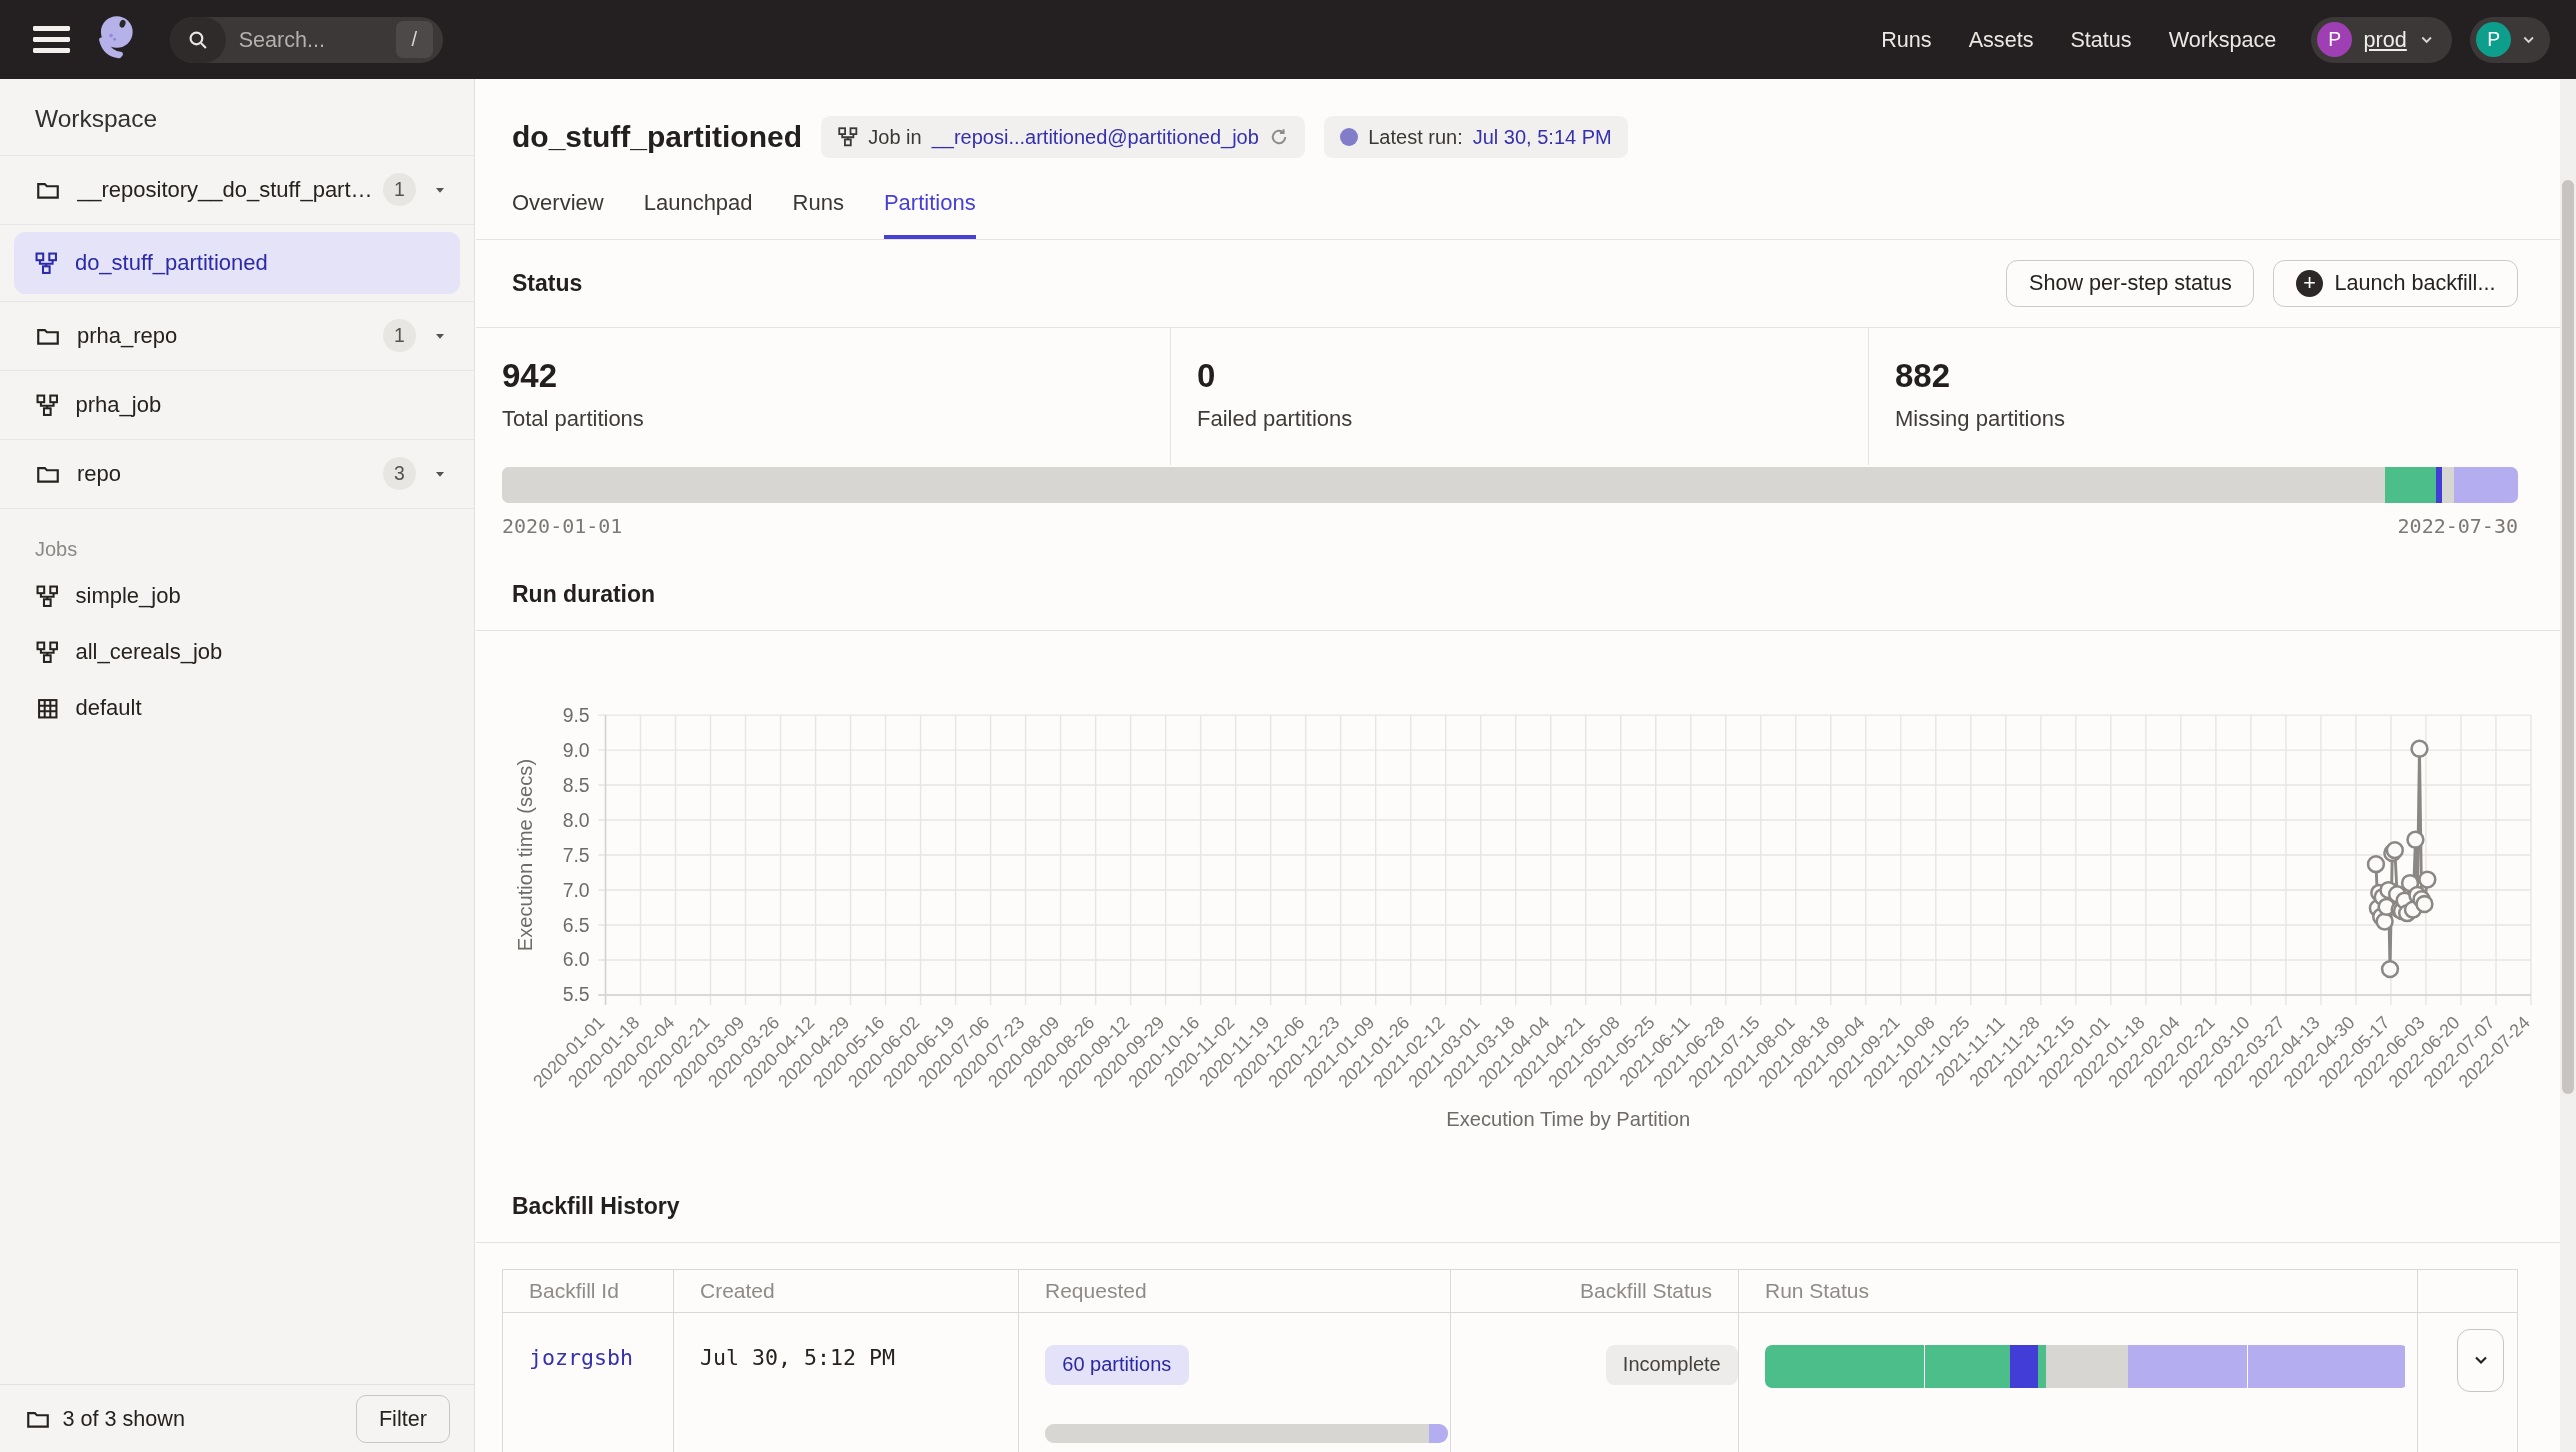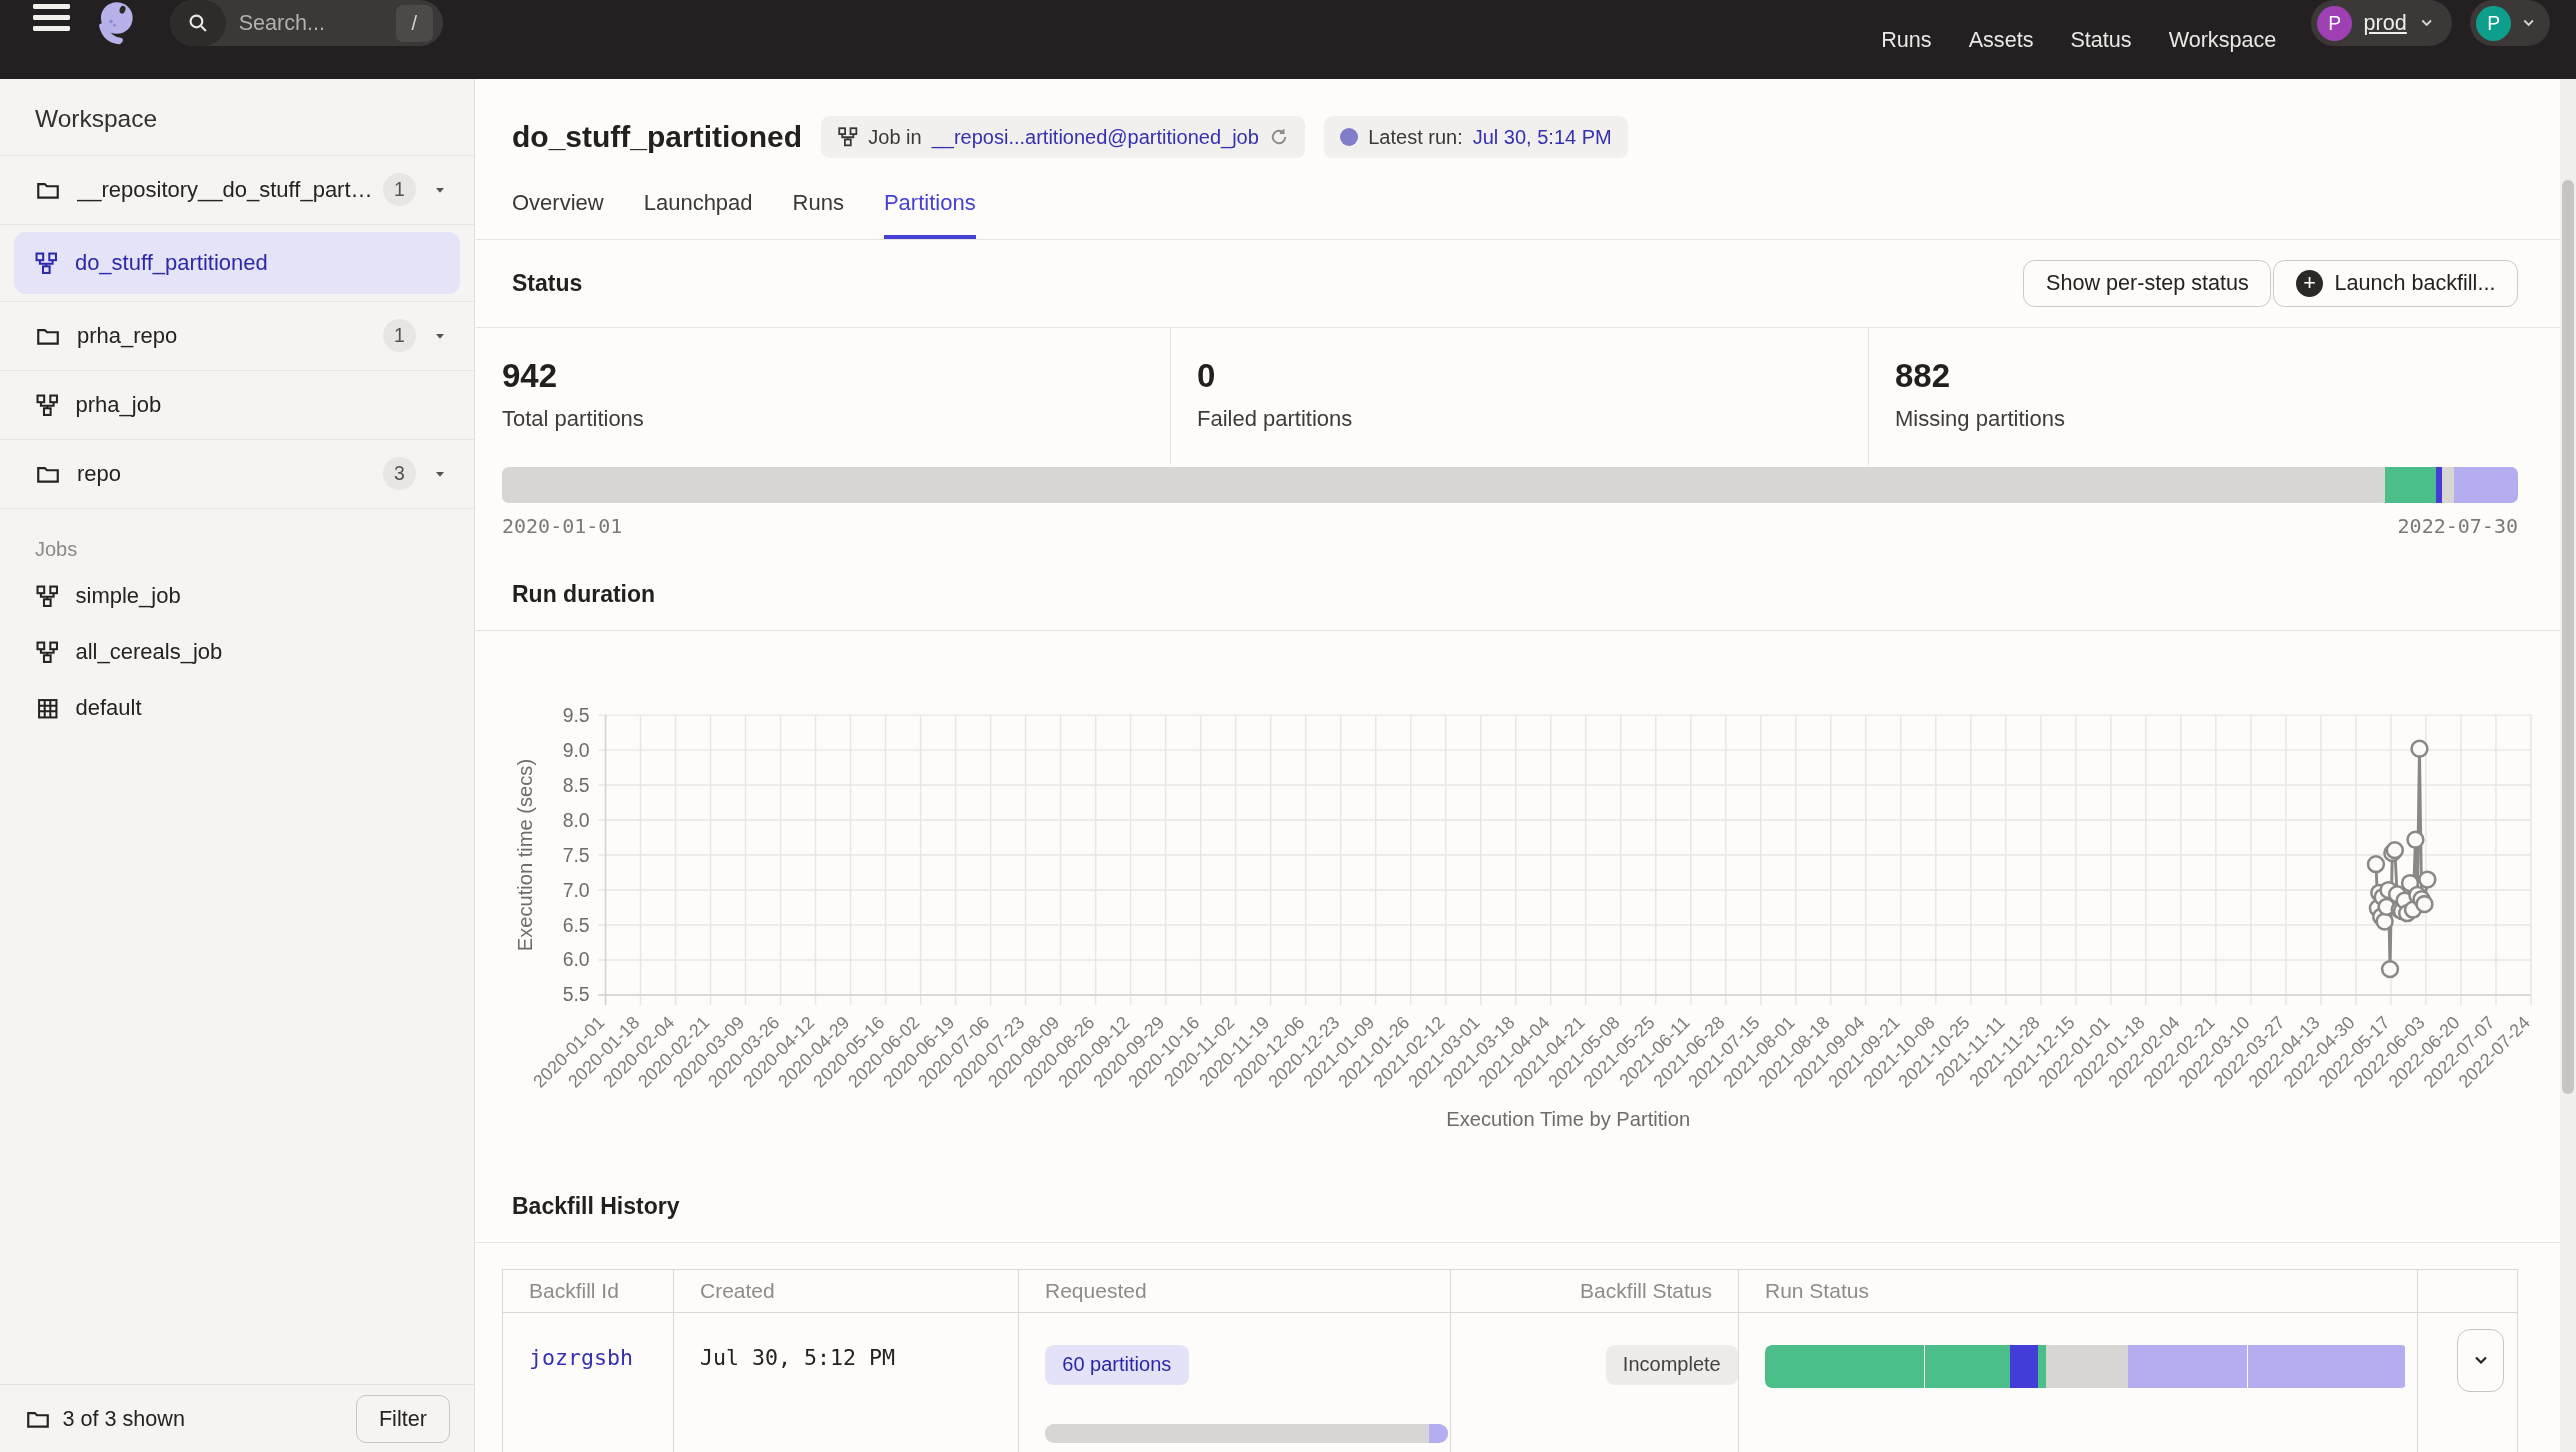--- a/index.html
+++ b/index.html
@@ -1,21 +1,21 @@
 <!DOCTYPE html>
 <html style="font-size:11.5px"><head>
 <meta charset="utf-8">
 <style>
   * { margin:0; padding:0; box-sizing:border-box; }
   html,body { width:2576px; height:1452px; overflow:hidden;
     font-family:"Liberation Sans", sans-serif; background:#FDFCFB; color:#26221F; }
 
   
   .topbar { position:absolute; left:0; top:0; width:2576px; height:79px;
-    background:#242021; display:flex; z-index:30; }
+    background:#242021; display:flex; align-items:center; z-index:30; }
   .hamburger { width:49px; height:35px; margin-left:27px; display:flex; flex-direction:column;
     justify-content:space-between; padding:4.3px 5.8px; cursor:pointer; }
   .hamburger div { height:5px; background:#F2F0ED; border-radius:1.4px; }
   .logo { margin-left:18.7px; }
   .searchbox { margin-left:30px; width:273px; height:46px; background:#3B3837; border-radius:23px;
     display:flex; align-items:center; overflow:hidden; }
   .search-icon-chip { width:56px; height:46px; background:#2E2B2A; border-radius:23px;
     display:flex; align-items:center; justify-content:center; flex:none; }
   .searchbox input { background:transparent; border:none; outline:none; color:#E8E6E3;
     font-size:21.6px; margin-left:13px; width:122px; font-family:"Liberation Sans",sans-serif; }
@@ -67,21 +67,21 @@
     gap:10px; padding:0 16px; font-size:20px; color:#3A3734; }
   .tag-pill a { color:#3530B0; text-decoration:none; }
   .run-dot { width:18.7px; height:18.7px; border-radius:50%; background:#817DC9; flex:none; }
   .tabs { display:flex; gap:40px; padding:32px 0 0 36px; border-bottom:0.7px solid #E5E3E1; }
   .tab { font-size:22px; color:#3A3734; padding-bottom:18.7px; cursor:pointer; border-bottom:4.3px solid transparent; }
   .tab.active { color:#4740D4; border-bottom-color:#4740D4; font-weight:500; }
 
   .status-row { display:flex; align-items:center; justify-content:space-between;
     padding:20px 43px 20px 36px; border-bottom:0.7px solid #E5E3E1; }
   .sec-heading { font-size:23px; font-weight:700; color:#221F1E; }
-  .btn-group { display:flex; gap:2px; }
+  .btn-group { display:flex; gap:19px; }
   .btn { border:1.4px solid #CBC8C5; background:#FDFCFB; border-radius:11.5px; height:47px;
     display:flex; align-items:center; gap:11.5px; padding:0 21.6px; font-size:21.6px; color:#26221F;
     cursor:pointer; font-family:inherit; }
   .plus-circ { width:27px; height:27px; border-radius:50%; background:#2B2827; color:#fff;
     display:flex; align-items:center; justify-content:center; font-size:21.6px; line-height:1; }
 
   .stats { display:grid; grid-template-columns:694px 698px 1fr; }
   .stat { padding:29px 0 33px 26px; }
   .stat + .stat { border-left:0.7px solid #E5E3E1; }
   .stat .val { font-size:33px; font-weight:700; color:#221F1E; }

